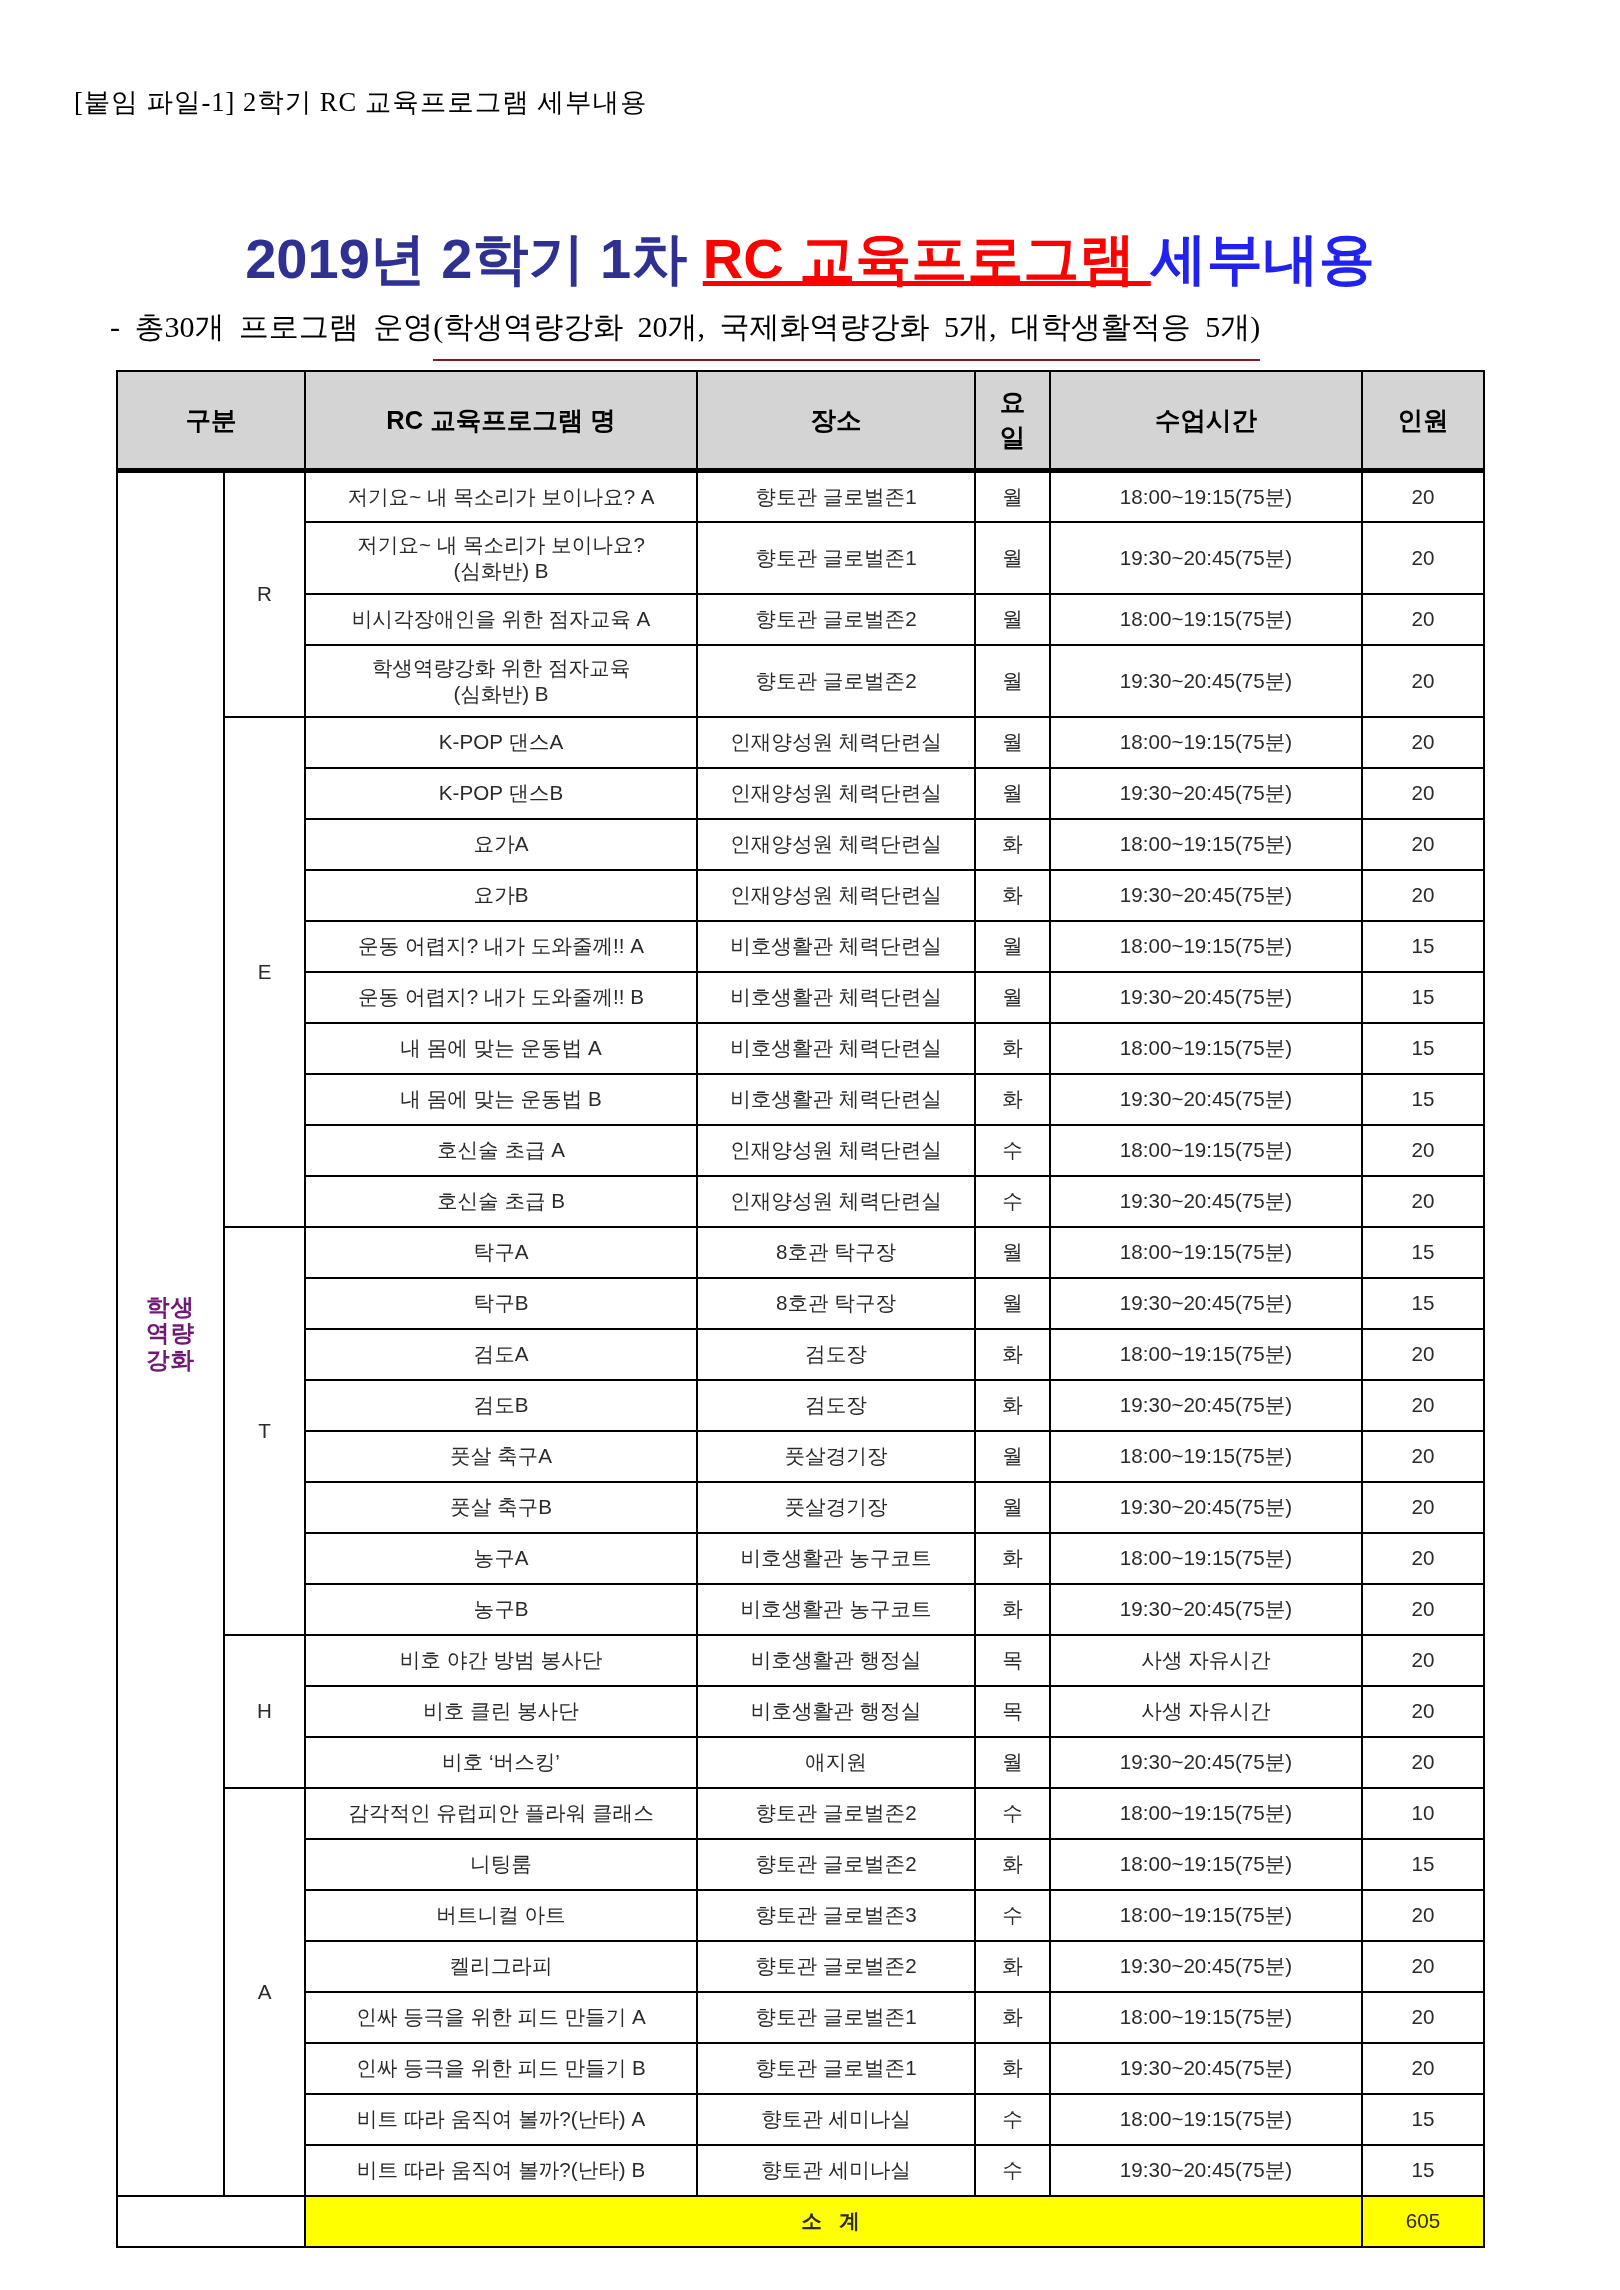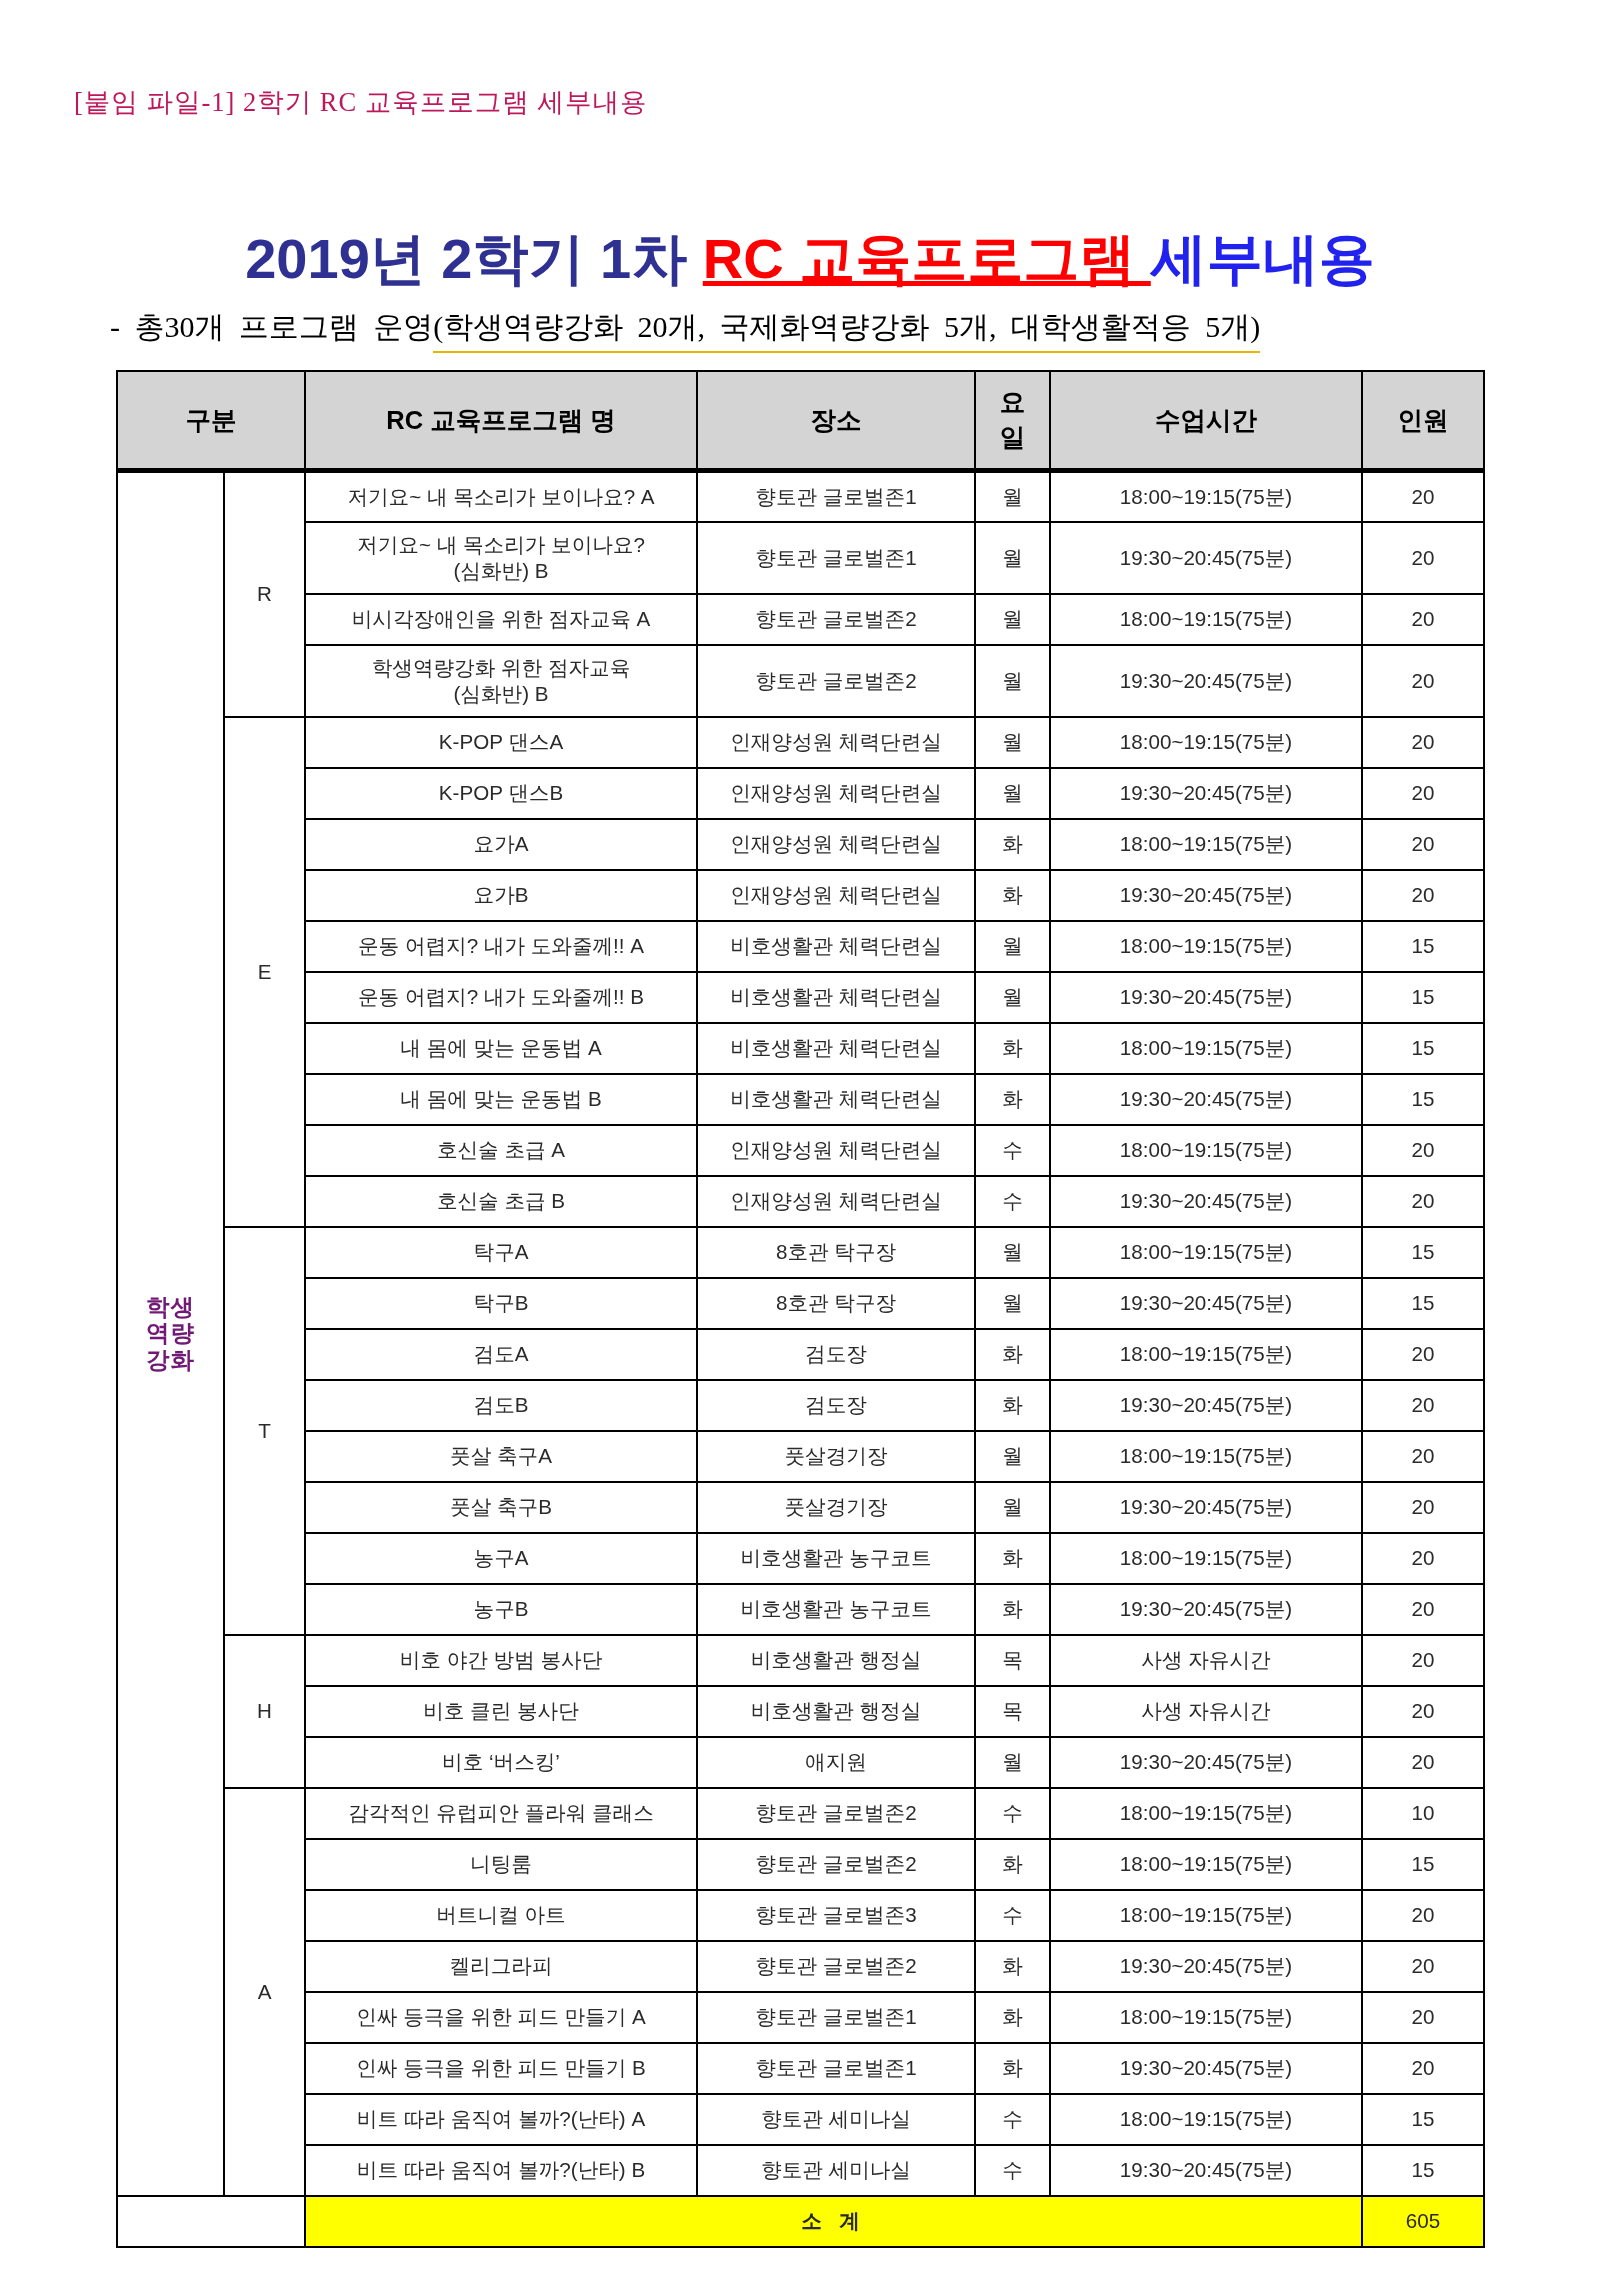--- a/index.html
+++ b/index.html
@@ -2,35 +2,35 @@
 <html style="--color-title_navy: #2e3192; --color-title_red: #ff0000; --color-title_blue: #2222ee; --color-header_bg: #d4d4d4; --color-total_bg: #ffff00;"><head>
 <meta charset="utf-8">
 <style>
   html,body{margin:0;padding:0;background:#888;}
   .page{
     position:relative;width:1620px;height:2291px;background:#ffffff;
     font-family:"Liberation Sans", sans-serif;color:#000;overflow:hidden;
   }
   .annotation{
     position:absolute;left:74px;top:84px;
-    font-family:"Liberation Serif", serif;font-size:26.5px;letter-spacing:1px;color:#be185d;
+    font-family:"Liberation Serif", serif;font-size:26.5px;letter-spacing:1px;color:#000000;
   }
   .title{
     position:absolute;left:0;top:222px;width:100%;text-align:center;
     font-size:56px;font-weight:900;letter-spacing:0;white-space:nowrap;
   }
   .title .t-navy{color:var(--color-title_navy,#2e3192);}
   .title .t-red{color:var(--color-title_red,#ff0000);text-decoration:underline;}
   .title .t-blue{color:var(--color-title_blue,#2222ee);}
   .subtitle{
     position:absolute;left:110px;top:307px;
     font-family:"Liberation Serif", serif;font-size:30px;color:#000;
     word-spacing:6.9px;white-space:nowrap;
   }
-  .subtitle .u{border-bottom:2px solid #eab308;padding-bottom:8px;}
+  .subtitle .u{border-bottom:2px solid #7f1d1d;padding-bottom:16px;}
   table.program{
     position:absolute;left:116px;top:370px;width:1367px;
     border-collapse:collapse;table-layout:fixed;
     border:2.9px solid #000;
   }
   table.program th{
     background:var(--color-header_bg,#d4d4d4);
     border:2px solid #000;border-bottom:5.9px solid #000;
     font-size:25.5px;font-weight:bold;color:#000;padding:13px;
   }

